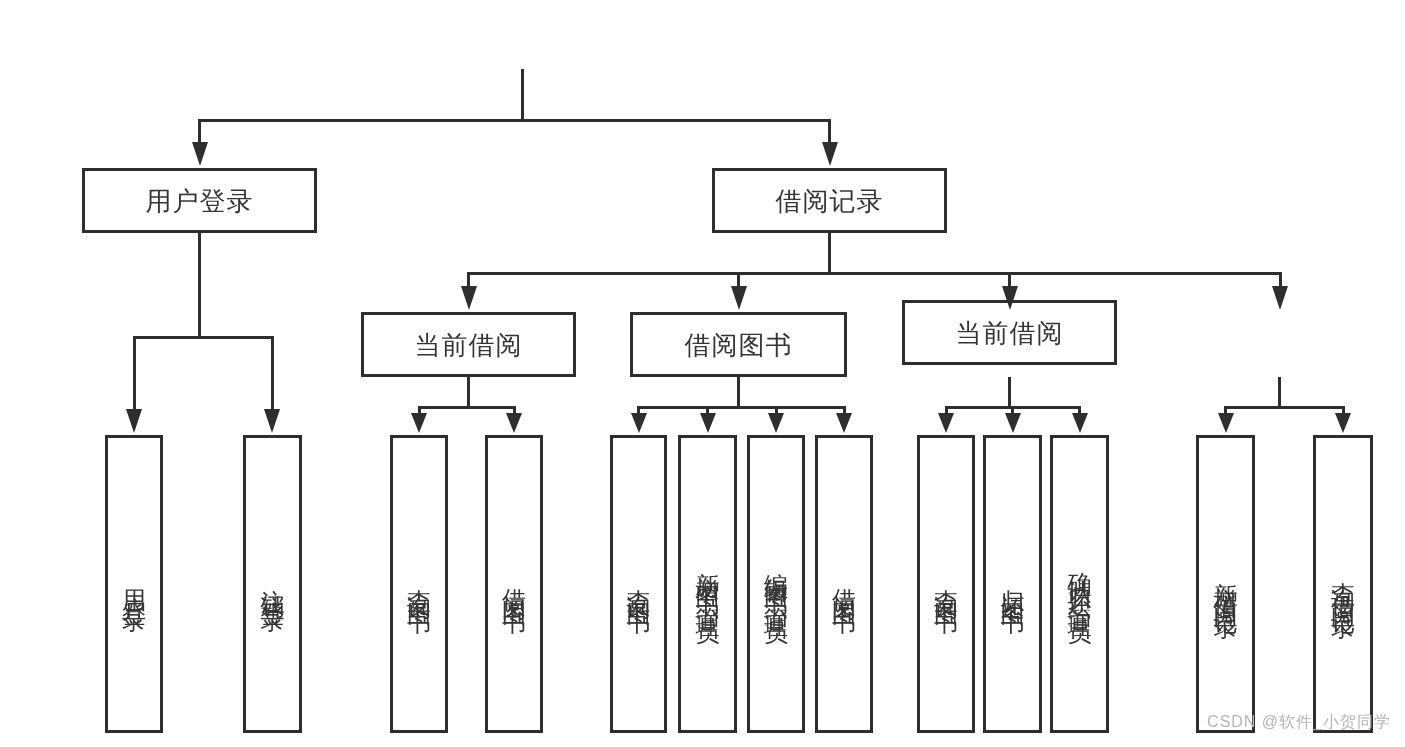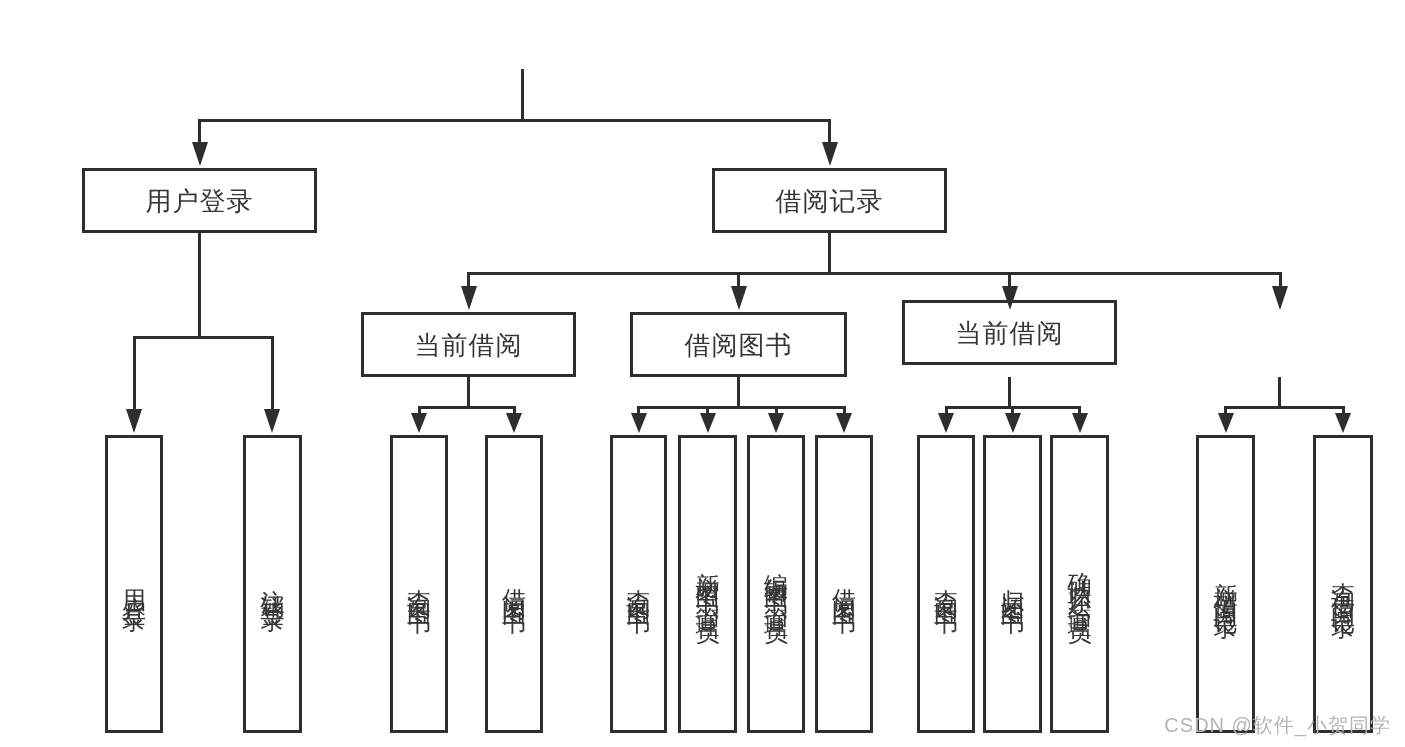--- a/index.html
+++ b/index.html
@@ -54,21 +54,21 @@
     height: 0;
     border-left: 8px solid transparent;
     border-right: 8px solid transparent;
     border-top-style: solid;
     border-top-color: #2e2e2e;
   }
   #watermark {
     position: absolute;
     right: 14px;
     top: 712px;
-    font-size: 20px;
+    font-size: 16px;
     color: #b4b4b4;
     letter-spacing: 1px;
     z-index: 5;
     white-space: nowrap;
   }
 </style>
 </head>
 <body>
 
 <div id="canvas">

